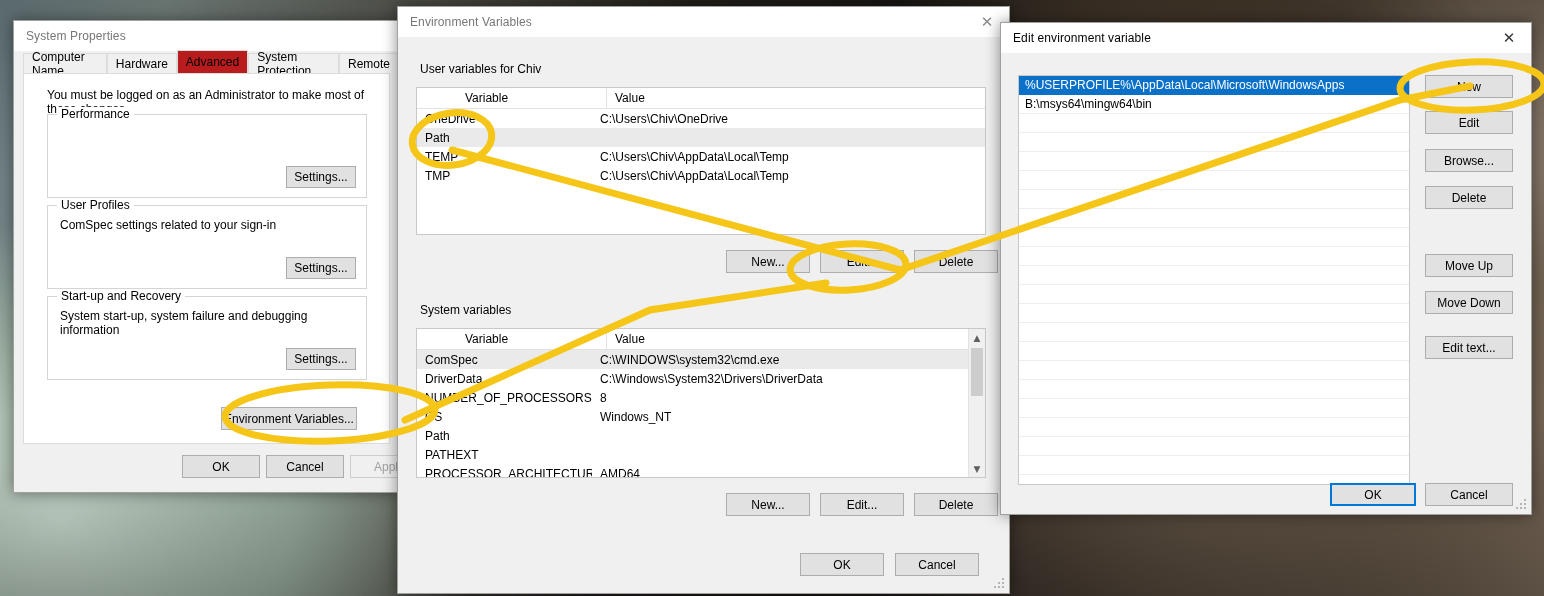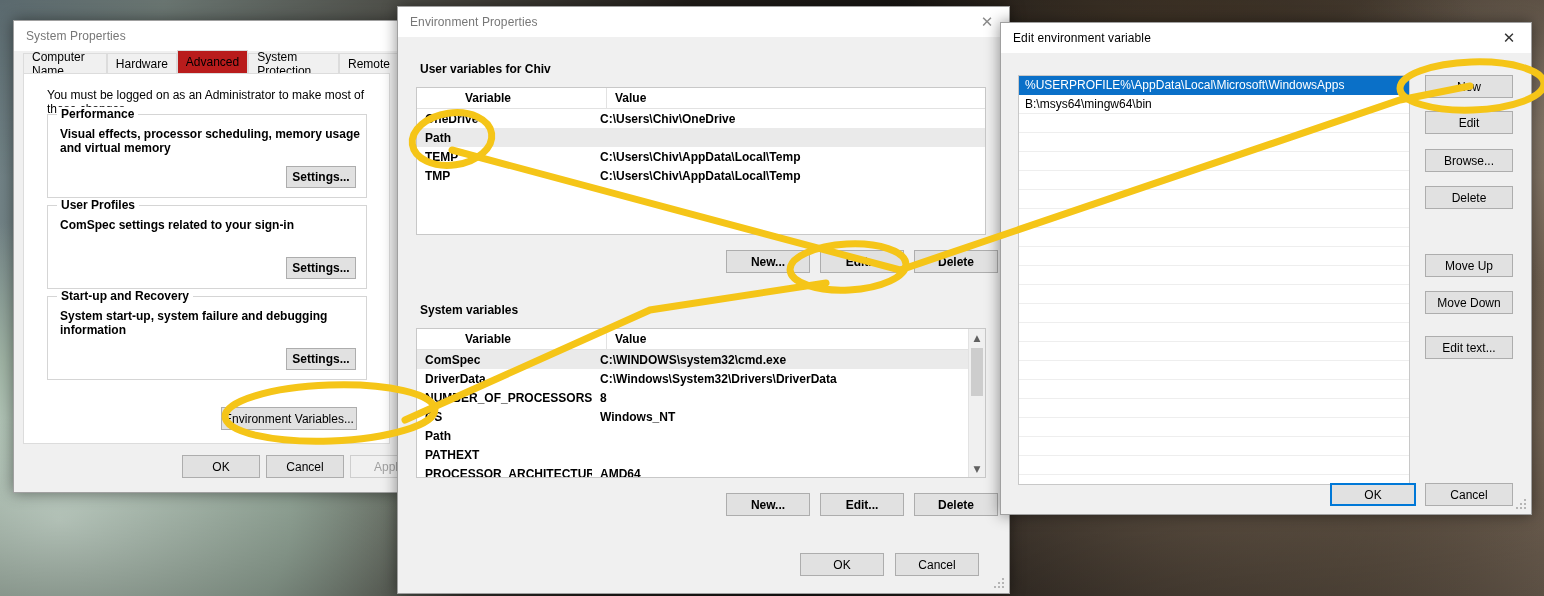--- a/index.html
+++ b/index.html
@@ -81,21 +81,20 @@
   }
   .btn.disabled { color: #a0a0a0; }
   .btn.default {
     border: 2px solid #0078d7;
   }
 
   
   .groupbox {
     position: absolute;
     border: 1px solid #d5d5d5;
-    font-weight: bold;
   }
   .groupbox > .legend {
     position: absolute;
     top: -8px; left: 9px;
     background: #ffffff;
     padding: 0 4px;
     font-size: 12px;
     color: #000;
   }
   .groupbox.onpanel > .legend { background: #f0f0f0; }
@@ -257,21 +256,20 @@
         <div class="tab active">Advanced</div>
         <div class="tab">System Protection</div>
         <div class="tab">Remote</div>
       </div>
 
       <div class="tabpage" style="top:22px">
         <div class="note">You must be logged on as an Administrator to make most of these changes.</div>
 
         <div class="groupbox" style="left:23px; top:40px; right:22px; height:84px;">
           <span class="legend">Performance</span>
-          <div class="gb-desc">Visual effects, processor scheduling, memory usage and virtual memory</div>
           <div class="btn" style="position:absolute; right:10px; bottom:9px; width:70px; height:22px;">Settings...</div>
         </div>
 
         <div class="groupbox" style="left:23px; top:131px; right:22px; height:84px;">
           <span class="legend">User Profiles</span>
           <div class="gb-desc">ComSpec settings related to your sign-in</div>
           <div class="btn" style="position:absolute; right:10px; bottom:9px; width:70px; height:22px;">Settings...</div>
         </div>
 
         <div class="groupbox" style="left:23px; top:222px; right:22px; height:84px;">
@@ -286,21 +284,21 @@
       <div class="dlg-footer">
         <div class="btn" style="position:absolute; left:168px; top:11px; width:78px; height:23px;">OK</div>
         <div class="btn" style="position:absolute; left:252px; top:11px; width:78px; height:23px;">Cancel</div>
         <div class="btn disabled" style="position:absolute; left:336px; top:11px; width:78px; height:23px; border-color:#cecece; background:#f0f0f0;">Apply</div>
       </div>
     </div>
   </div>
 
   <div class="dialog" id="envvars">
     <div class="titlebar">
-      <span class="title">Environment Properties</span>
+      <span class="title">Environment Variables</span>
       <span class="close-btn">✕</span>
     </div>
 
     <div class="groupbox onpanel" style="left:14px; top:55px; width:583px; height:229px; border:none;">
       <span class="legend" style="top:0; left:4px; background:#f0f0f0;">User variables for Chiv</span>
 
       <div class="listview" style="left:4px; top:25px; width:570px; height:148px;">
         <div class="lv-header">
           <div class="col c1">Variable</div>
           <div class="col c2">Value</div>

